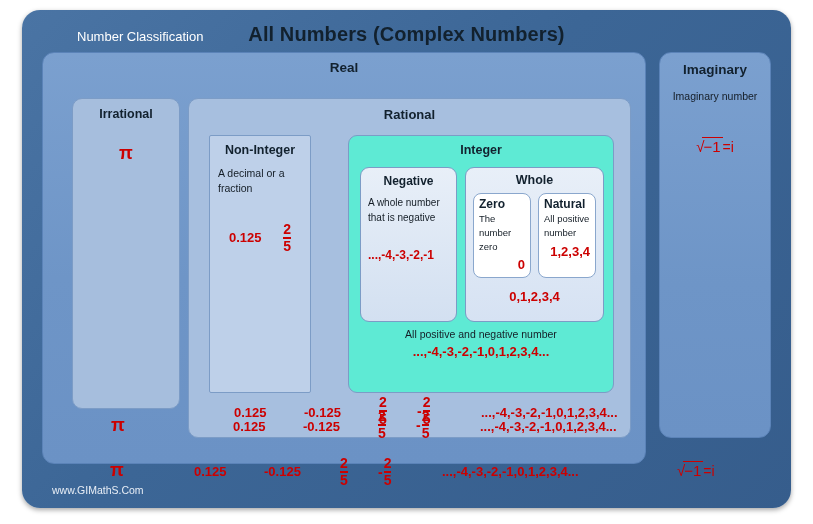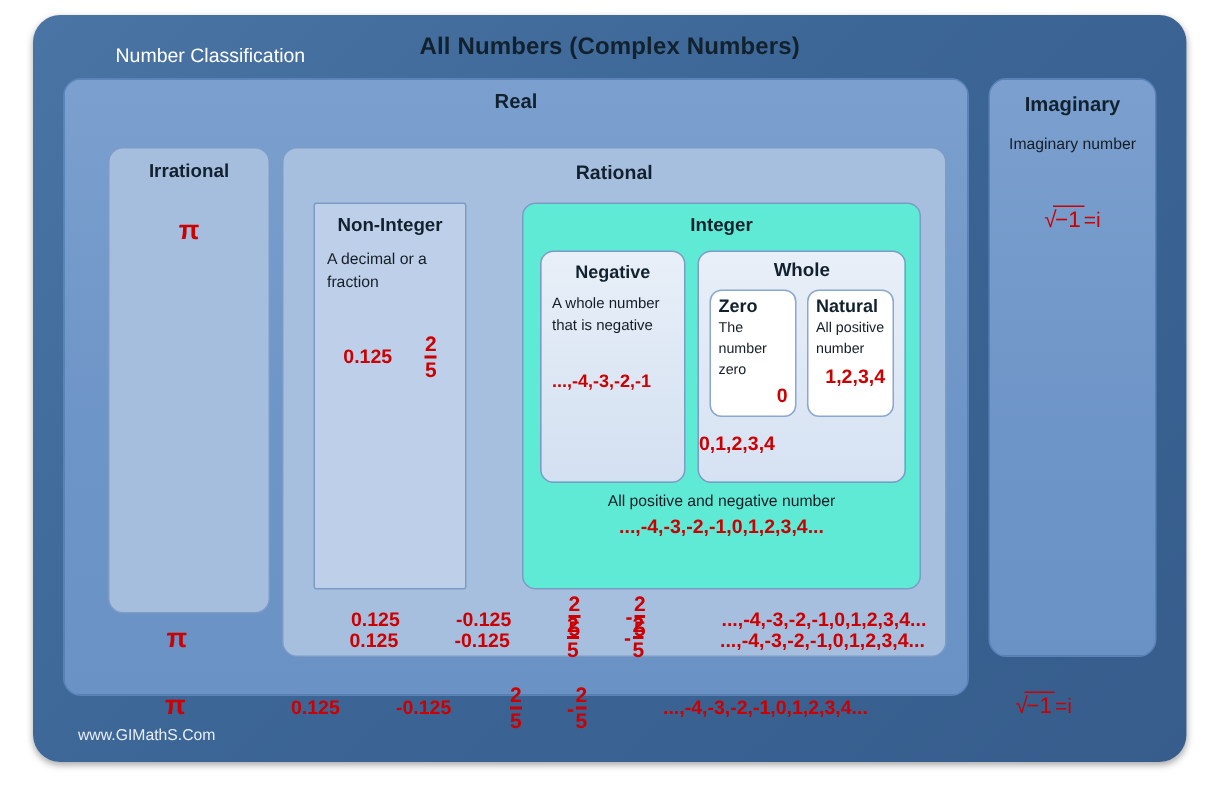--- a/index.html
+++ b/index.html
@@ -27,21 +27,21 @@
     border-radius: 18px;
     box-shadow: 0 2px 5px rgba(0,0,0,0.35);
   }
 
   .diagram-title {
     position: absolute;
     left: 0;
     right: 0;
     top: 13px;
     text-align: center;
-    font-size: 16px;
+    font-size: 20px;
     font-weight: bold;
     color: #12212e;
     letter-spacing: .1px;
   }
   .corner-label {
     position: absolute;
     left: 26px;
     top: 19px;
     font-size: 13px;
     color: #ffffff;
@@ -259,21 +259,21 @@
     font-size: 9.5px;
     line-height: 1.45;
     color: #141d26;
     padding-top: 1px;
   }
   .leaf-box .expr {
     text-align: right;
     padding-top: 2px;
   }
   .whole-summary {
-    text-align: left;
+    text-align: center;
     padding-top: 9px;
   }
 
   
   .integer-footer {
     position: absolute;
     left: 0;
     right: 0;
     top: 192px;
     text-align: center;

